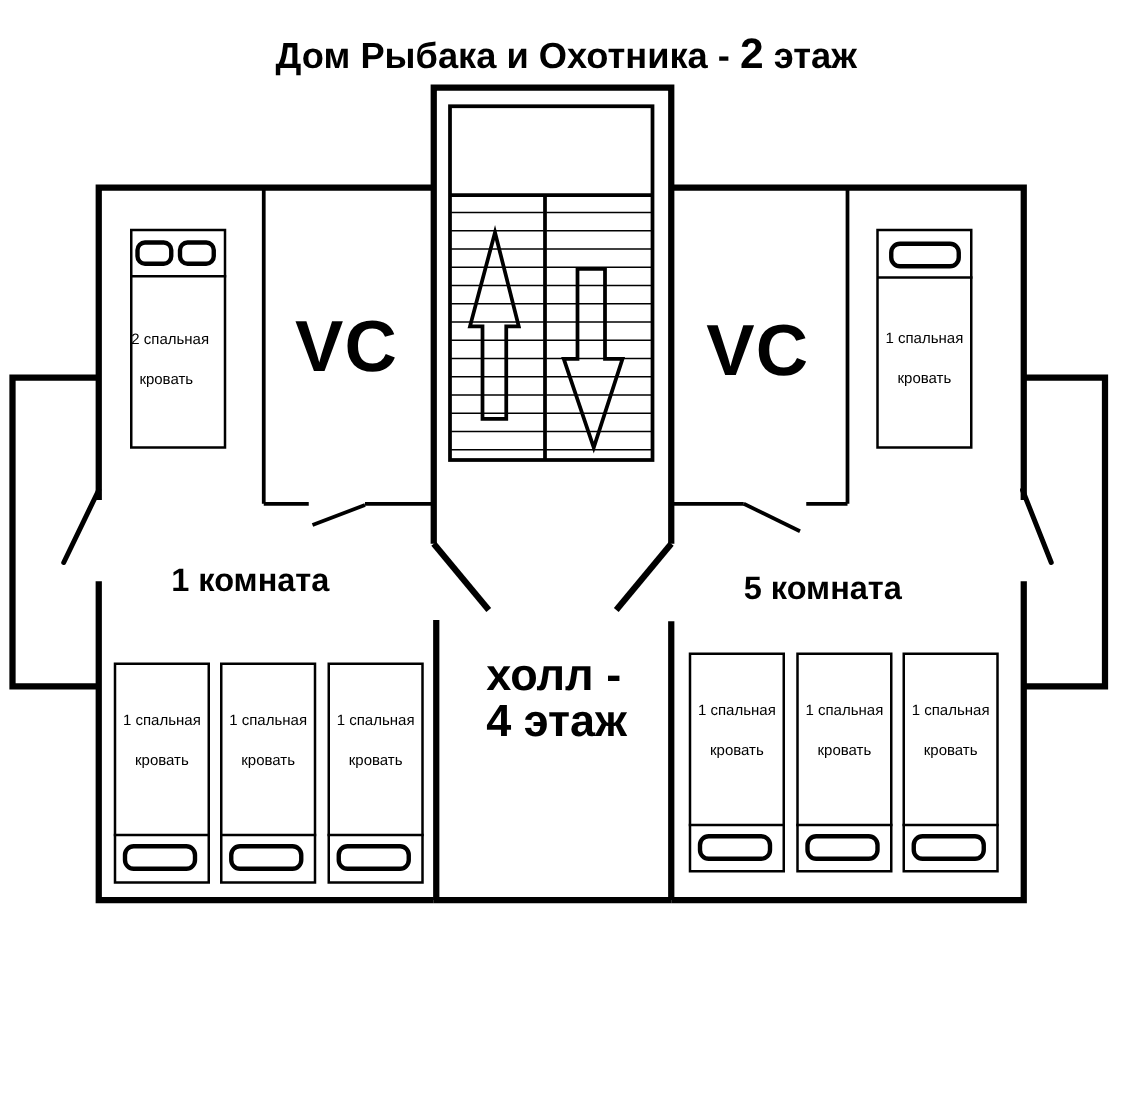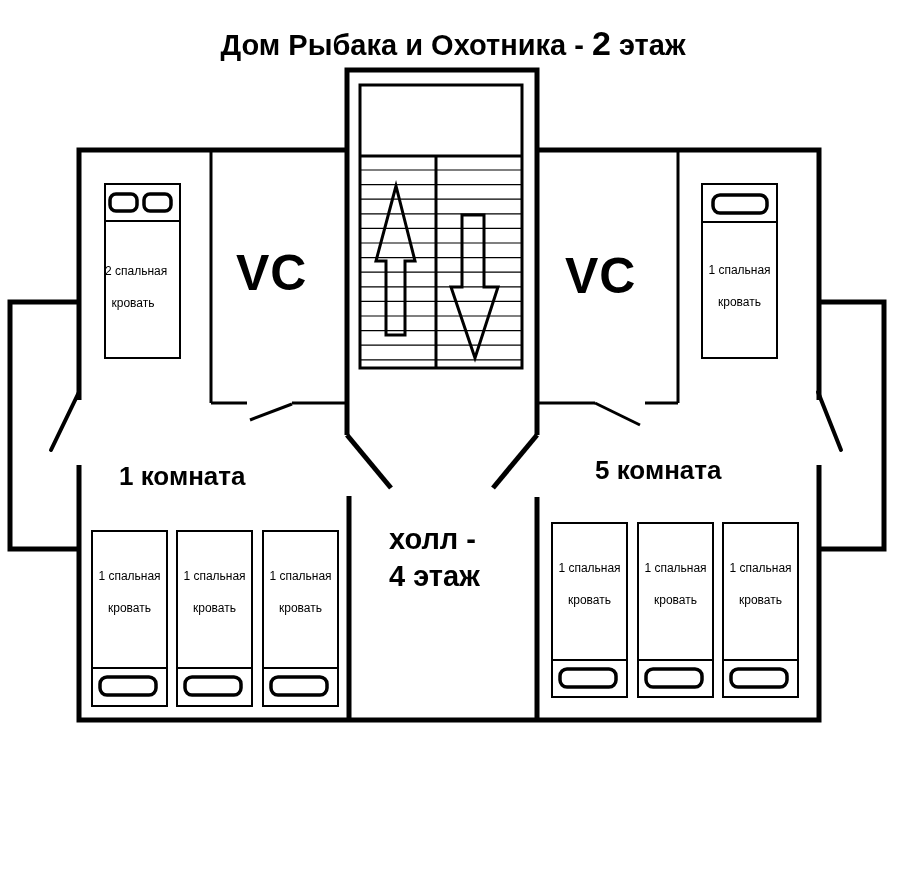--- a/index.html
+++ b/index.html
@@ -3,23 +3,23 @@
 <meta charset="utf-8">
 <style>
   html, body { margin: 0; padding: 0; background: #ffffff; }
   body { width: 906px; height: 874px; position: relative; overflow: hidden;
          font-family: "Liberation Sans", sans-serif; color: #000; }
   #plan { position: absolute; left: 0; top: 0; }
   .title { position: absolute; left: 0; top: 24px; width: 906px; text-align: center;
            font-weight: bold; font-size: 29px; white-space: nowrap; }
   .title .big { font-size: 34px; }
   .lbl { position: absolute; font-weight: bold; white-space: nowrap; }
-  .vc { font-size: 50px; letter-spacing: 1px; }
+  .vc { font-size: 58px; letter-spacing: 1px; }
   .room { font-size: 26px; }
-  .hall { font-size: 29px; line-height: 37px; }
+  .hall { font-size: 36px; line-height: 37px; }
   .bedtxt { position: absolute; font-size: 12px; text-align: center; line-height: 32px; white-space: nowrap; }
 </style>
 </head>
 <body>
 
 <svg id="plan" width="906" height="874">
   <g stroke="#000" fill="none" stroke-linecap="butt">
 
     <g stroke-width="5">
       <polyline points="347,150 79,150 79,400"></polyline>
@@ -144,21 +144,21 @@
         </g>
       </g>
   </g>
 </svg>
 
 <div class="title"><span>Дом Рыбака и Охотника - </span><span class="big">2</span><span> этаж</span></div>
 
 <div class="lbl vc" style="left:236px; top:244px;">VC</div>
 <div class="lbl vc" style="left:565px; top:247px;">VC</div>
 
-<div class="lbl room" style="left:119px; top:449px;margin-top:12px;">1 комната</div>
+<div class="lbl room" style="left:137px; top:449px;">1 комната</div>
 <div class="lbl room" style="left:595px; top:455px;">5 комната</div>
 
 <div class="lbl hall" style="left:389px; top:521px;">
   <div>холл -</div>
   <div>4 этаж</div>
 </div>
 
 <div class="bedtxt" style="left:105px; top:255px; width:56px;">
   <div>2 спальная</div>
   <div>кровать</div>

